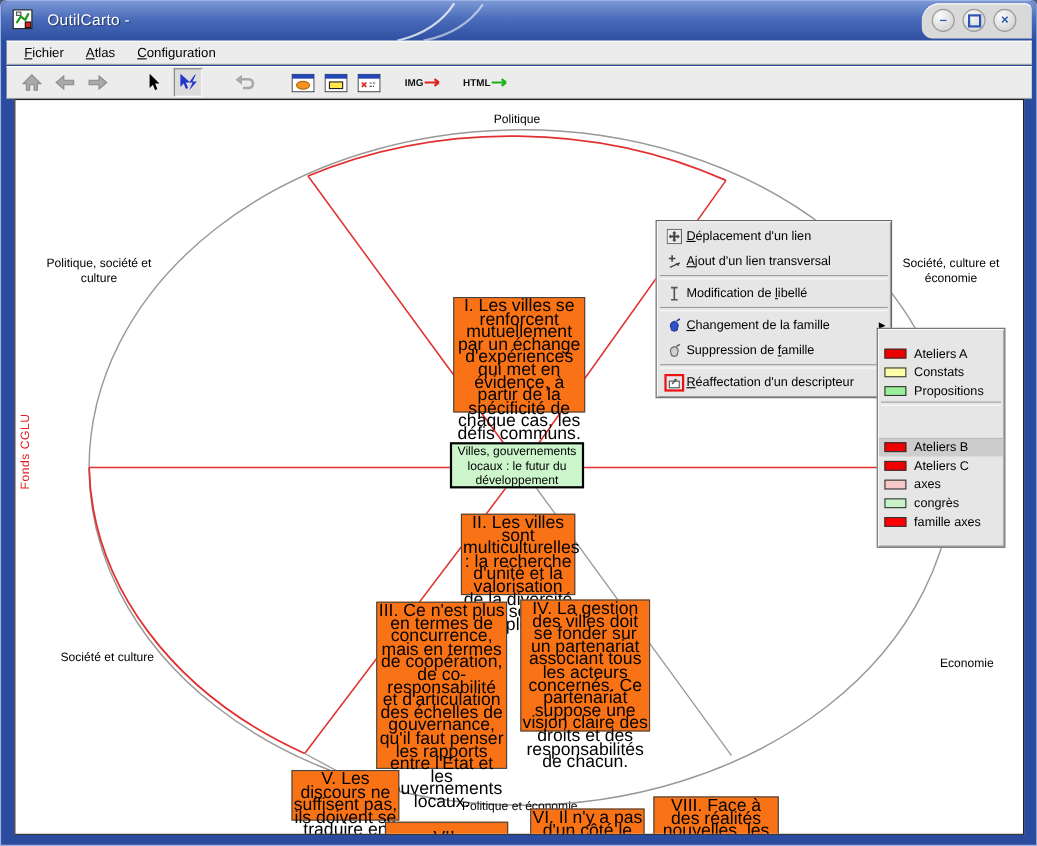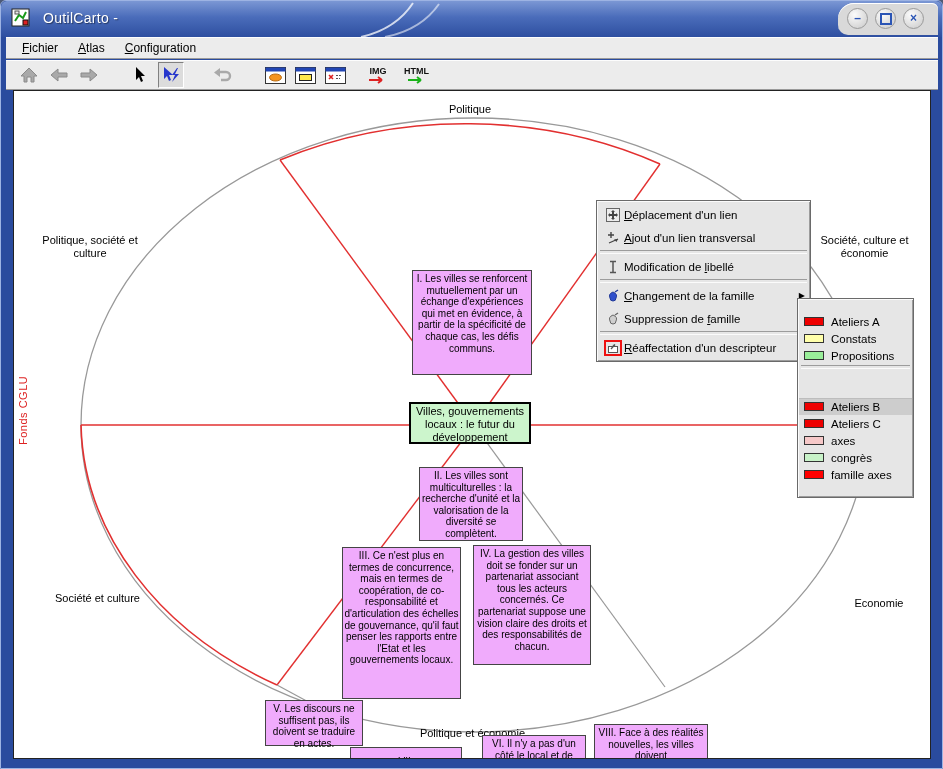--- a/index.html
+++ b/index.html
@@ -27,31 +27,31 @@
     padding-left:8px;box-sizing:border-box;gap:4px;}
   .menubar .mb-item{font-size:12px;color:#000;padding:2px 8px;cursor:default;}
   .mb-item::first-letter,.mi-lb.u0::first-letter{text-decoration:underline;}
   
   .toolbar{position:absolute;left:5px;top:59px;width:932px;height:30px;background:#ececec;
     border-top:1px solid #fdfdfd;border-bottom:1px solid #9a9a9a;display:flex;align-items:center;
     padding-left:10px;box-sizing:border-box;}
   .tbtn{display:flex;align-items:center;justify-content:center;width:26px;height:26px;margin-right:4px;}
   .tbtn.pressed{border:1px solid;border-color:#808080 #ffffff #ffffff #808080;background:#dcdcdc;box-sizing:border-box;}
   .tbtn.gap-l{margin-left:22px;}
-  .exp{display:flex;flex-direction:column;align-items:center;margin-left:16px;cursor:pointer;}
+  .exp{display:flex;flex-direction:row;align-items:center;margin-left:16px;cursor:pointer;}
   .exp .exp-t{font-size:9px;font-weight:bold;color:#111;line-height:9px;}
   
   .canvas{position:absolute;left:12px;top:89px;width:916px;height:667px;background:#fff;
     border:1px solid #222;box-sizing:content-box;overflow:hidden;}
   .canvas svg.map{position:absolute;left:0;top:0;}
   .rlabel{position:absolute;font-size:11px;color:#000;text-align:center;line-height:13px;}
   .fonds{position:absolute;left:3px;top:262px;height:92px;color:#dd2222;font-size:11px;
     writing-mode:vertical-rl;transform:rotate(180deg);letter-spacing:.5px;}
-  .node{position:absolute;background:#f0abfc;border:1px solid #444;box-sizing:border-box;
-    font-size:10px;line-height:11.6px;text-align:center;padding:2px 1px;color:#000;cursor:pointer;}
+  .node{position:absolute;background:#f97316;border:1px solid #444;box-sizing:border-box;
+    font-size:16px;line-height:11.6px;text-align:center;padding:2px 1px;color:#000;cursor:pointer;}
   .center-node{position:absolute;background:#ccf5cc;border:2px solid #000;box-sizing:border-box;
     font-size:11px;line-height:12.8px;text-align:center;padding:1px 0;color:#000;cursor:pointer;}
   
   .cmenu{position:absolute;left:568px;top:109px;width:215px;background:#e6e6e6;
     border:1px solid #6a6a6a;box-shadow:inset 1px 1px 0 #fbfbfb,inset -1px -1px 0 #9c9c9c;
     padding:2px 1px;box-sizing:border-box;z-index:20;margin-left:14px;}
   .mi{display:flex;align-items:center;height:23px;padding:0 4px;cursor:pointer;}
   .mi-ic{width:22px;display:flex;justify-content:center;align-items:center;}
   .mi-lb{font-size:11.5px;color:#000;display:block;}
   .mi-arrow{margin-left:auto;font-size:8px;color:#000;}

